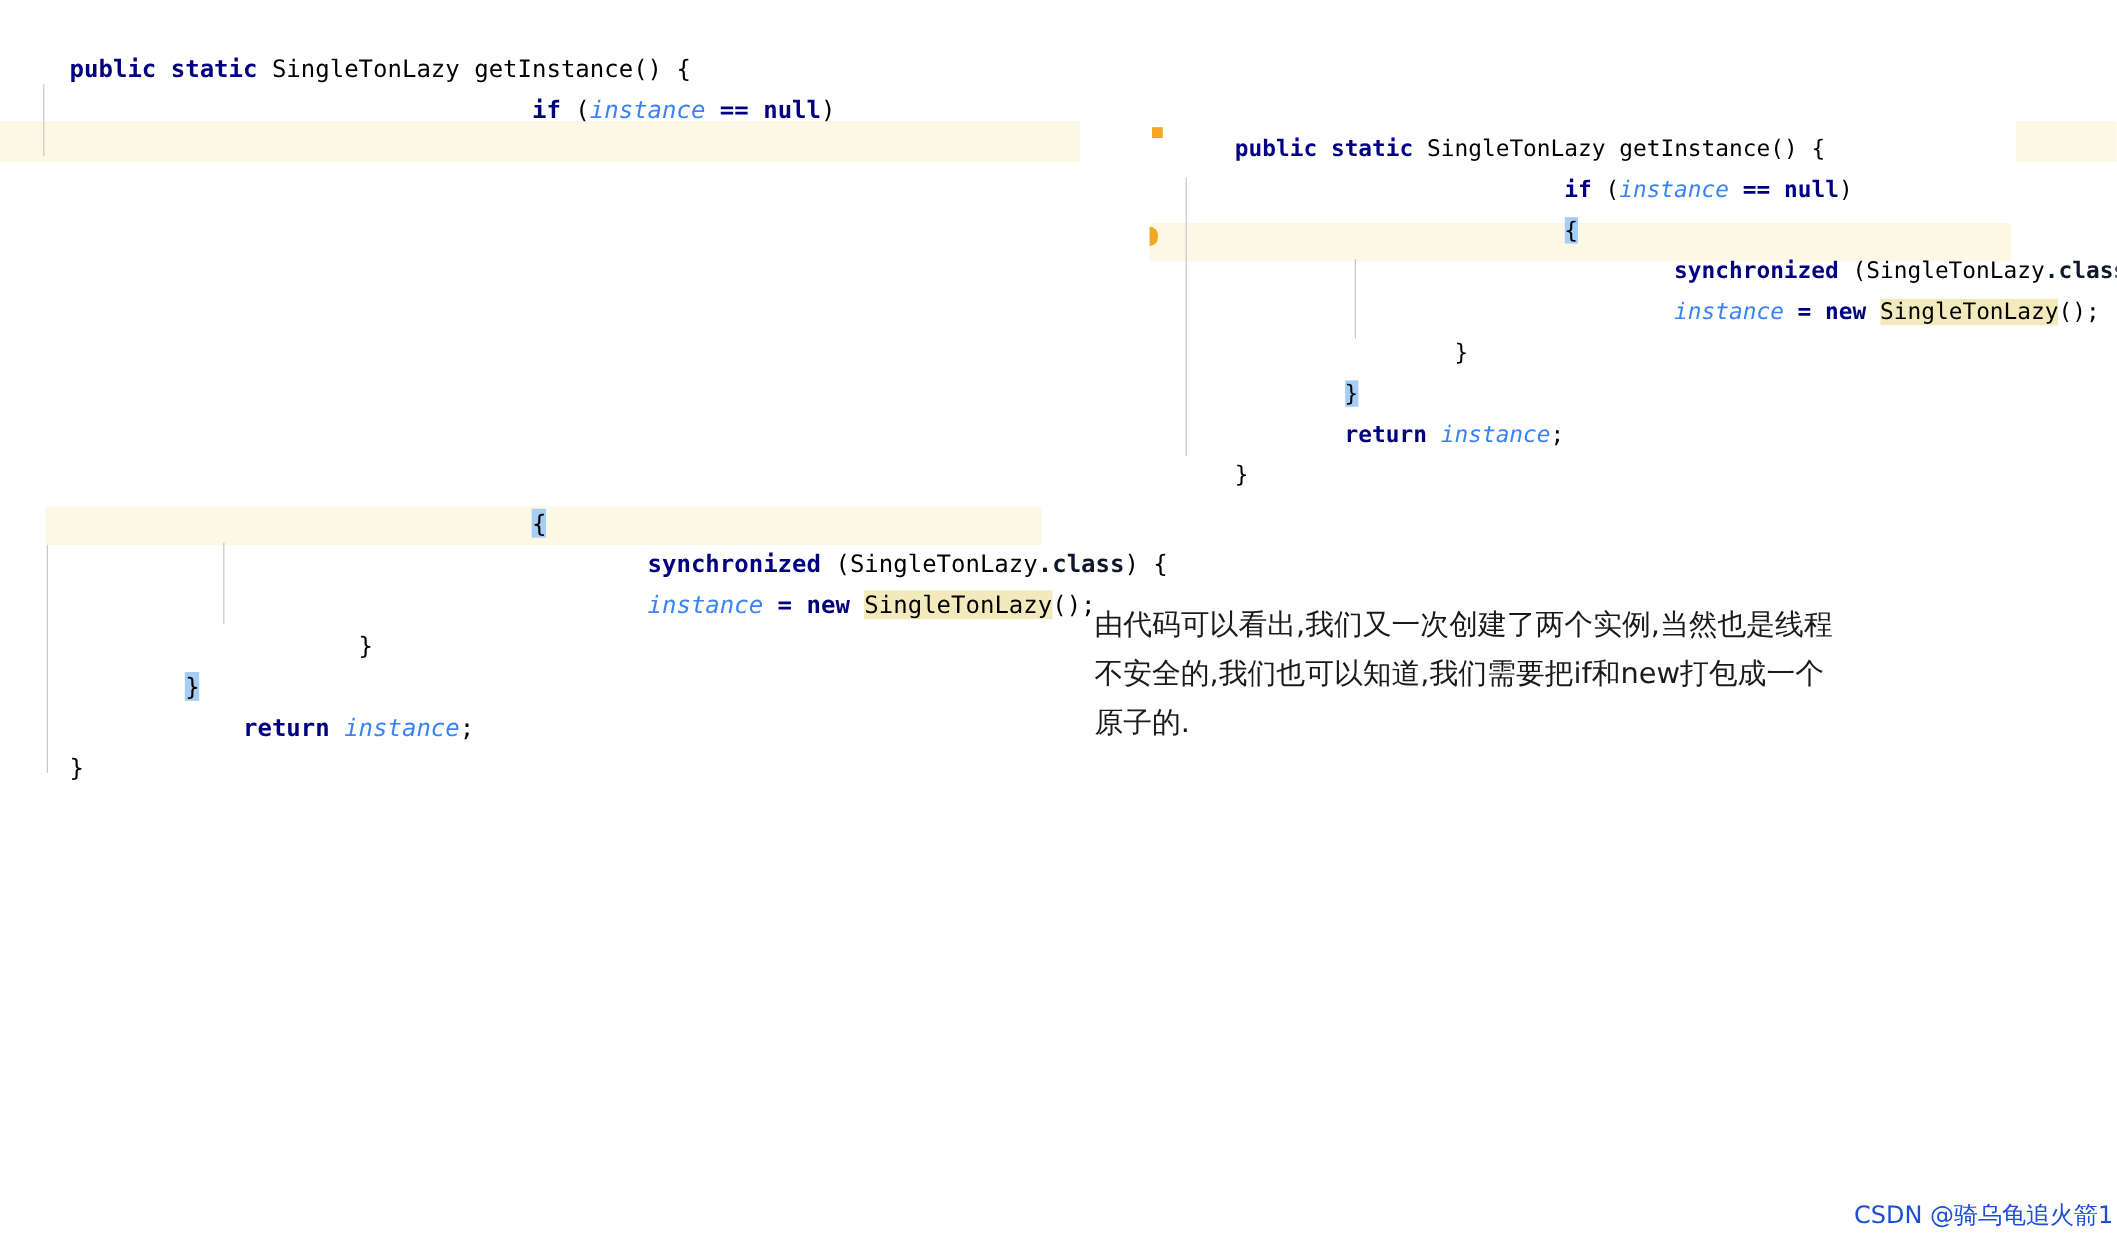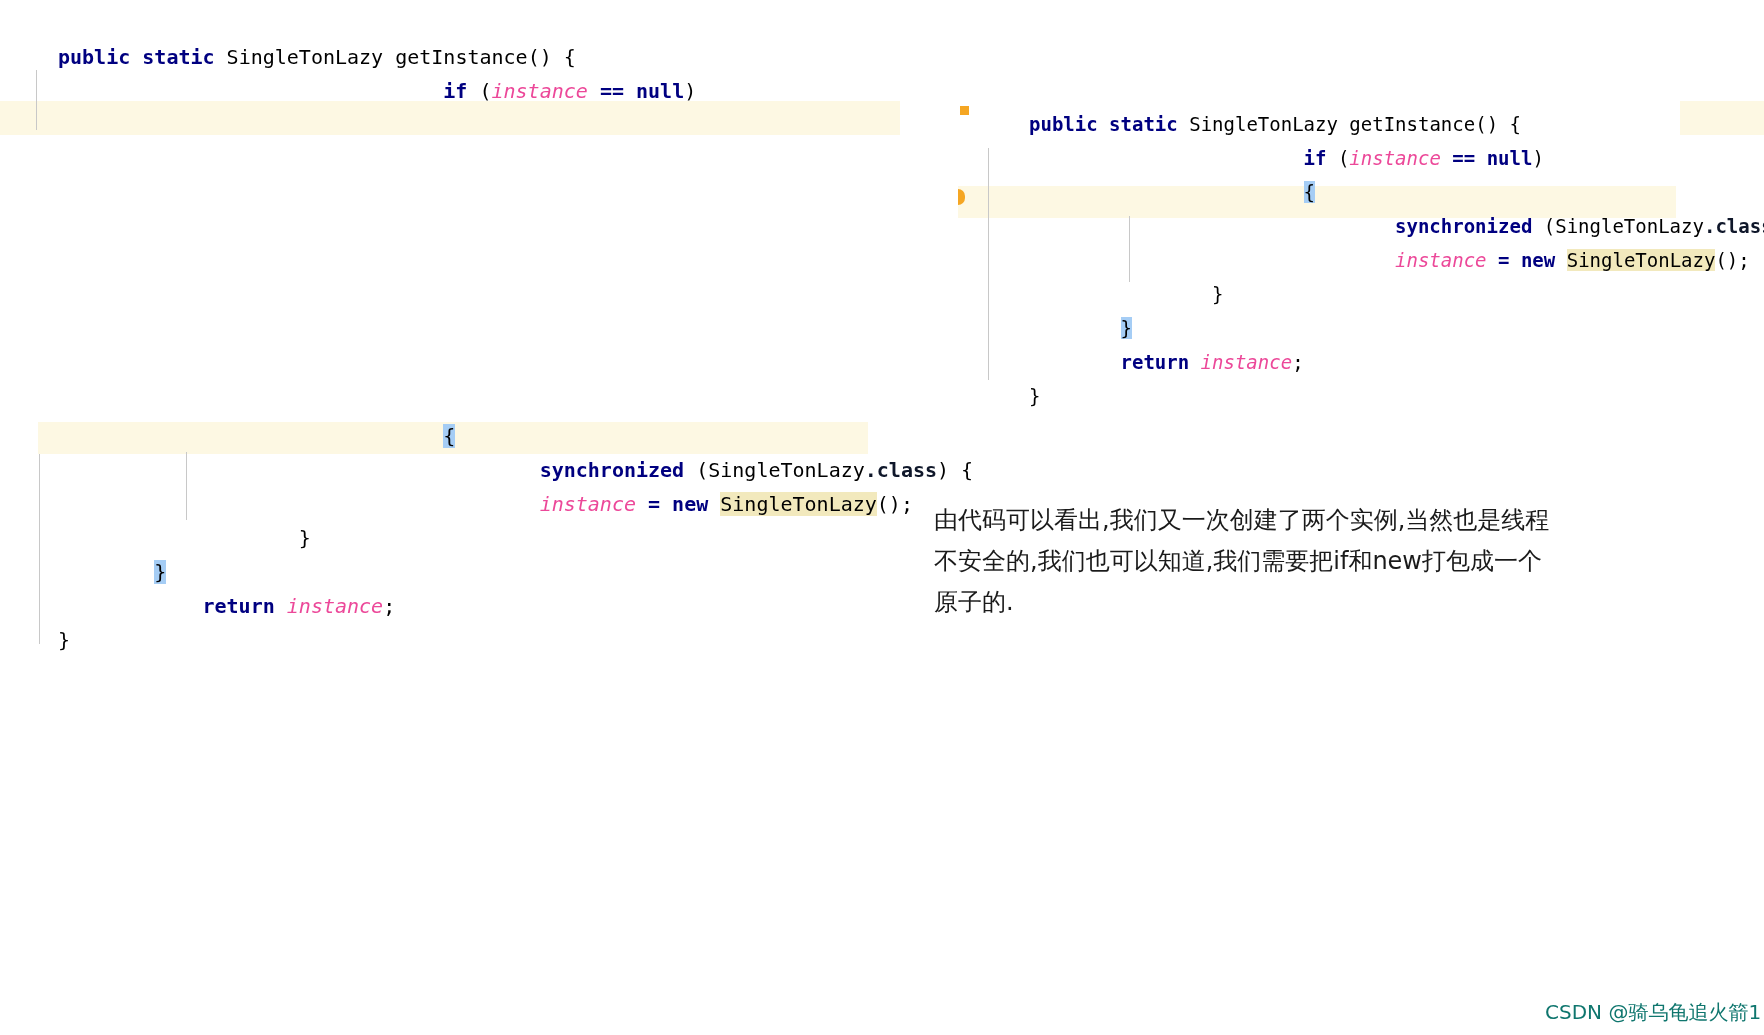--- a/index.html
+++ b/index.html
@@ -22,21 +22,21 @@
     white-space: pre;
   }
   .line {
     position: relative;
     white-space: pre;
     margin-left: 44px;
   }
   .kw       { color: #000080; font-weight: bold; }
   .type     { color: #000000; }
   .ident    { color: #000000; }
-  .field    { color: #ec4899; font-style: italic; }
+  .field    { color: #3b82f6; font-style: italic; }
   .punct    { color: #000000; }
   .op       { color: #000080; font-weight: bold; }
   .classref { color: #000000; }
   .dotclass { color: #0f172a; font-weight: bold; }
 
   
   .brace-hl { background: #a5cdf5; }
   .word-hl  { background: #f2e9bd; }
 
   
@@ -71,21 +71,21 @@
   .prose {
     position: absolute;
     color: #1a1a1a;
     font-family: "DejaVu Sans", sans-serif;
     white-space: pre-line;
   }
 
   
   .watermark {
     position: absolute;
-    color: #0f766e;
+    color: #1d4ed8;
     font-family: "DejaVu Sans", sans-serif;
     white-space: pre;
   }
 </style>
 </head>
 <body>
 
 <div class="caret-band" style="left:0px; top:101px; width:900px; height:34px;"></div>
 <div class="caret-band" style="left:1680px; top:101px; width:84px; height:34px;"></div>
 
@@ -103,17 +103,17 @@
 <div class="caret-band" style="left:958px; top:186px; width:718px; height:32px;"></div>
 
 <div class="gutter-mark square" style="left:960px; top:106px;"></div>
 <div class="gutter-mark nub" style="left:958px; top:189px;"></div>
 
 <div class="guide" style="left:988px; top:148px; height:232px;"></div>
 <div class="guide" style="left:1129px; top:216px; height:66px;"></div>
 
 <div class="code" id="snippet-right" style="left:985px; top:107px; font-size:19px; line-height:34px;"><div class="line"><span class="kw">public</span><span class="punct"> </span><span class="kw">static</span><span class="punct"> </span><span class="type">SingleTonLazy</span><span class="punct"> </span><span class="ident">getInstance</span><span class="punct">() {</span></div><div class="line"><span>                        </span><span class="kw">if</span><span class="punct"> (</span><span class="field">instance</span><span class="punct"> </span><span class="op">==</span><span class="punct"> </span><span class="kw">null</span><span class="punct">)</span></div><div class="line"><span>                        </span><span class="punct brace-hl">{</span></div><div class="line"><span>                                </span><span class="kw">synchronized</span><span class="punct"> (</span><span class="classref">SingleTonLazy</span><span class="dotclass">.class</span><span class="punct">) {</span></div><div class="line"><span>                                </span><span class="field">instance</span><span class="punct"> </span><span class="op">=</span><span class="punct"> </span><span class="kw">new</span><span class="punct"> </span><span class="classref word-hl">SingleTonLazy</span><span class="punct">();</span></div><div class="line"><span>                </span><span class="punct">}</span></div><div class="line"><span>        </span><span class="punct brace-hl">}</span></div><div class="line"><span>        </span><span class="kw">return</span><span class="punct"> </span><span class="field">instance</span><span class="punct">;</span></div><div class="line"><span class="punct">}</span></div></div>
 
-<div class="prose" style="left:934px; top:500px; width:640px; font-size:24px; line-height:41px;">由代码可以看出,我们又一次创建了两个实例,当然也是线程
+<div class="prose" style="left:912px; top:500px; width:640px; font-size:24px; line-height:41px;">由代码可以看出,我们又一次创建了两个实例,当然也是线程
 不安全的,我们也可以知道,我们需要把if和new打包成一个
 原子的.</div>
 
 <div class="watermark" style="left:1545px; top:999px; font-size:20px;">CSDN @骑乌龟追火箭1</div>
 
 </body></html>

